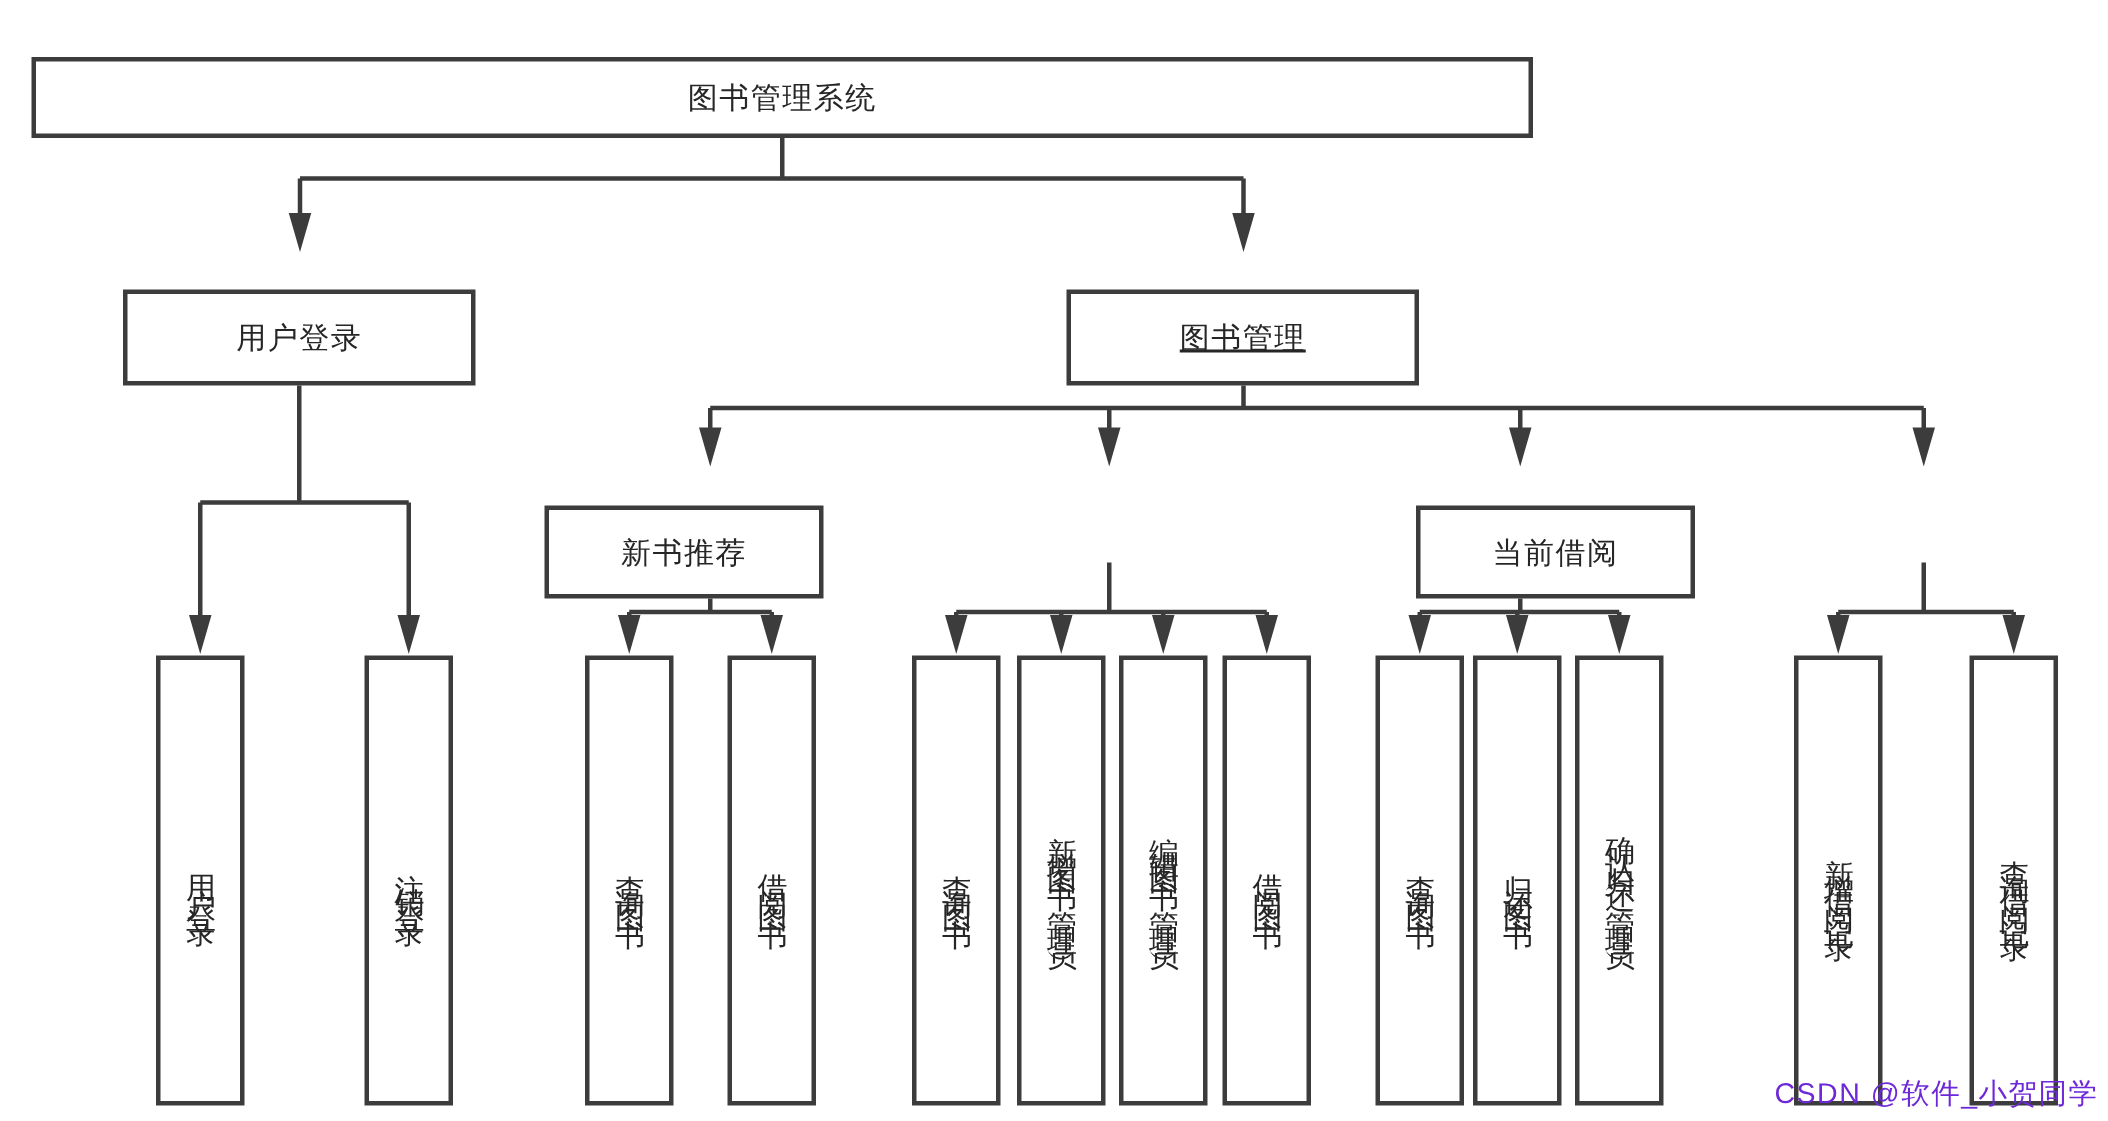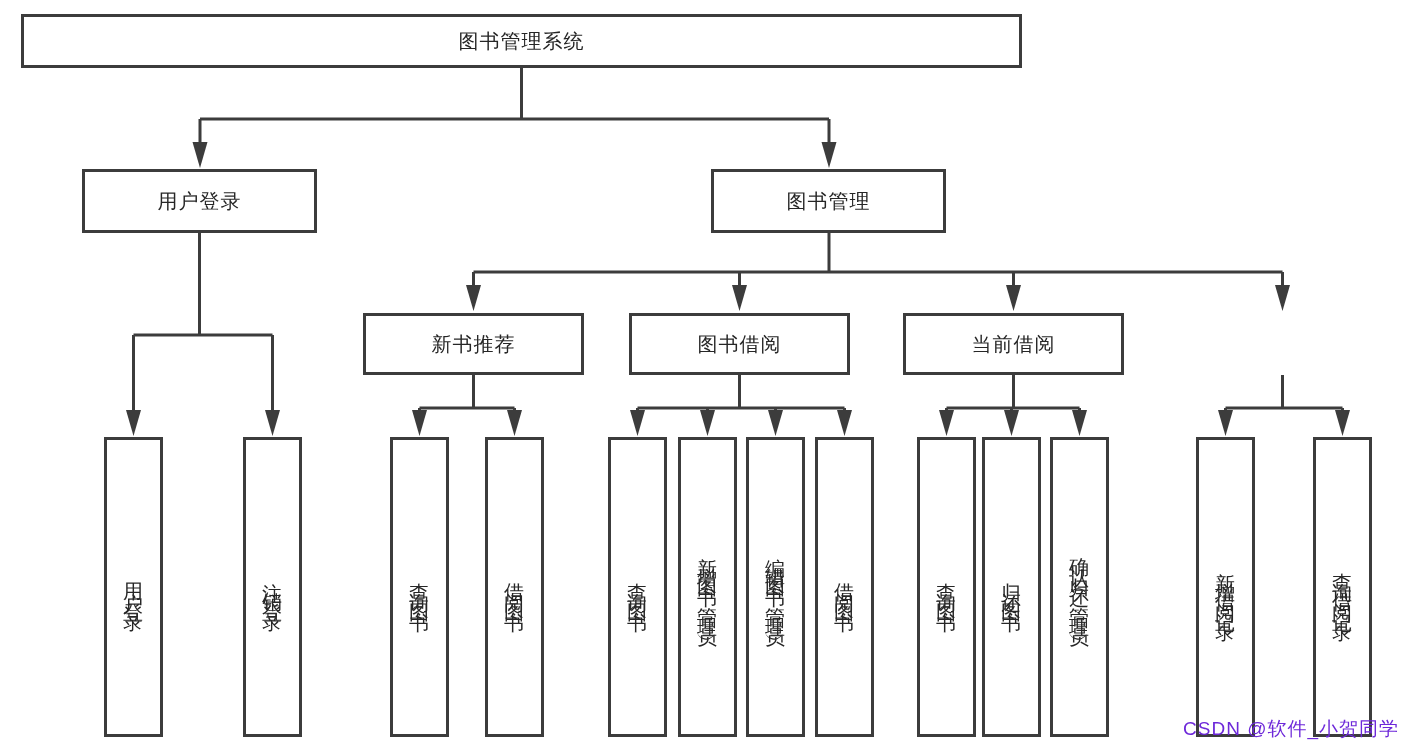--- a/index.html
+++ b/index.html
@@ -18,34 +18,35 @@
     background:#ffffff;
     display:flex;
     align-items:center;
     justify-content:center;
     color:#262626;
   }
   .hbox{
     font-size:20px;
     letter-spacing:1px;
     white-space:nowrap;
+    margin-top:24px;
   }
   .vbox{
     font-size:20px;
   }
   .vbox .vtext{
     writing-mode:vertical-rl;
     text-orientation:upright;
     letter-spacing:10px;
     line-height:1;
     white-space:nowrap;
   }
   .root{top:14px;height:54px;}
   .lvl2{top:169px;height:64px;width:235px;}
-  .lvl3{top:313px;height:62px;width:221px;}
+  .lvl3{top:313px;height:62px;width:186px;}
   .leaf{top:437px;height:300px;width:59px;}
   #watermark{
     position:absolute;
     top:716px;
     right:6px;
     font-size:19px;
     letter-spacing:1px;
     color:#6d28d9;
     white-space:nowrap;
     z-index:5;
@@ -96,31 +97,28 @@
     </g>
   </svg>
 
   <div class="box hbox root" style="left:21px;width:1001px;">
     <span>图书管理系统</span>
   </div>
 
   <div class="box hbox lvl2" style="left:82px;">
     <span>用户登录</span>
   </div>
-  <div class="box hbox lvl2" style="left:711px;">
+  <div class="box hbox lvl2" style="left:711px;text-decoration:underline;">
     <span>图书管理</span>
   </div>
 
   <div class="box hbox lvl3" style="left:363px;">
     <span>新书推荐</span>
   </div>
-  <div class="box hbox lvl3" style="left:629px;">
-    <span>图书借阅</span>
-  </div>
-  <div class="box hbox lvl3" style="left:903px;">
+  <div class="box hbox lvl3" style="left:944px;">
     <span>当前借阅</span>
   </div>
 
   <div class="box vbox leaf" style="left:104px;">
     <span class="vtext">用户登录</span>
   </div>
   <div class="box vbox leaf" style="left:243px;">
     <span class="vtext">注销登录</span>
   </div>
 

